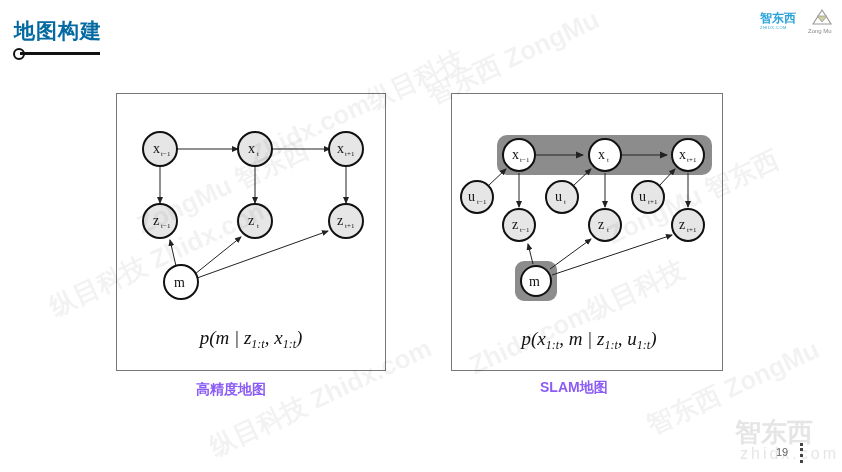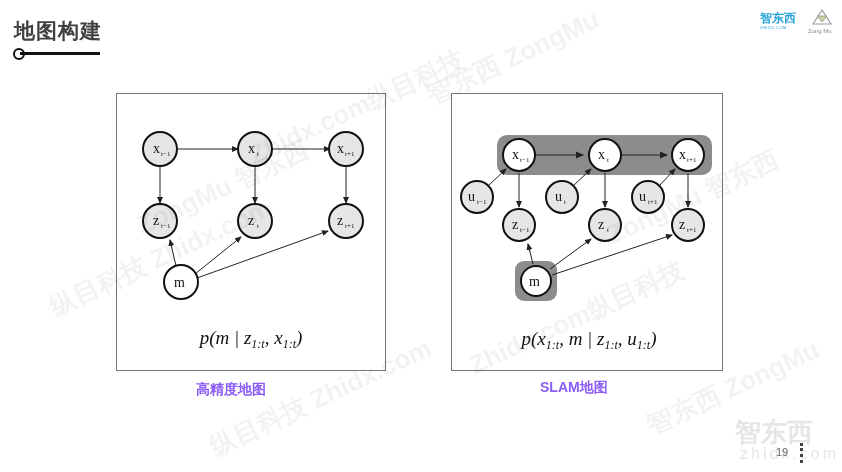--- a/index.html
+++ b/index.html
@@ -1,18 +1,18 @@
 <!DOCTYPE html>
 <html><head>
 <meta charset="utf-8">
 <style>
   html, body { margin:0; padding:0; }
   body { width:842px; height:472px; background:#ffffff; position:relative; overflow:hidden;
          font-family:"Liberation Sans", sans-serif; }
-  .title { position:absolute; left:14px; top:17px; font-size:21px; font-weight:bold; color:#404040; letter-spacing:1px; }
+  .title { position:absolute; left:14px; top:17px; font-size:21px; font-weight:bold; color:#0369a1; letter-spacing:1px; }
   .title-line { position:absolute; left:20px; top:52px; width:80px; height:3px; background:#111; }
   .title-dot { position:absolute; left:13px; top:48px; width:8px; height:8px; border:2px solid #111; border-radius:50%; background:#fff; }
   .logo-area { position:absolute; left:760px; top:8px; width:80px; height:30px; }
   .logo-zdx { position:absolute; left:0; top:2px; font-size:12px; font-weight:bold; color:#2aa3d8; }
   .logo-zdx-sub { position:absolute; left:0; top:17px; font-size:4px; color:#2aa3d8; letter-spacing:0.5px; }
   .logo-zm { position:absolute; left:45px; top:4px; font-size:6px; color:#888; }
   .panel { position:absolute; border:1px solid #777; background:#fff; }
   .panel svg { position:absolute; left:0; top:0; }
   .caption { position:absolute; font-size:14px; font-weight:bold; color:#8b5cf6; text-align:left; }
   .wm { position:absolute; color:rgba(0,0,0,0.05); font-size:26px; font-weight:bold; transform:rotate(-25deg); white-space:nowrap; pointer-events:none; }

